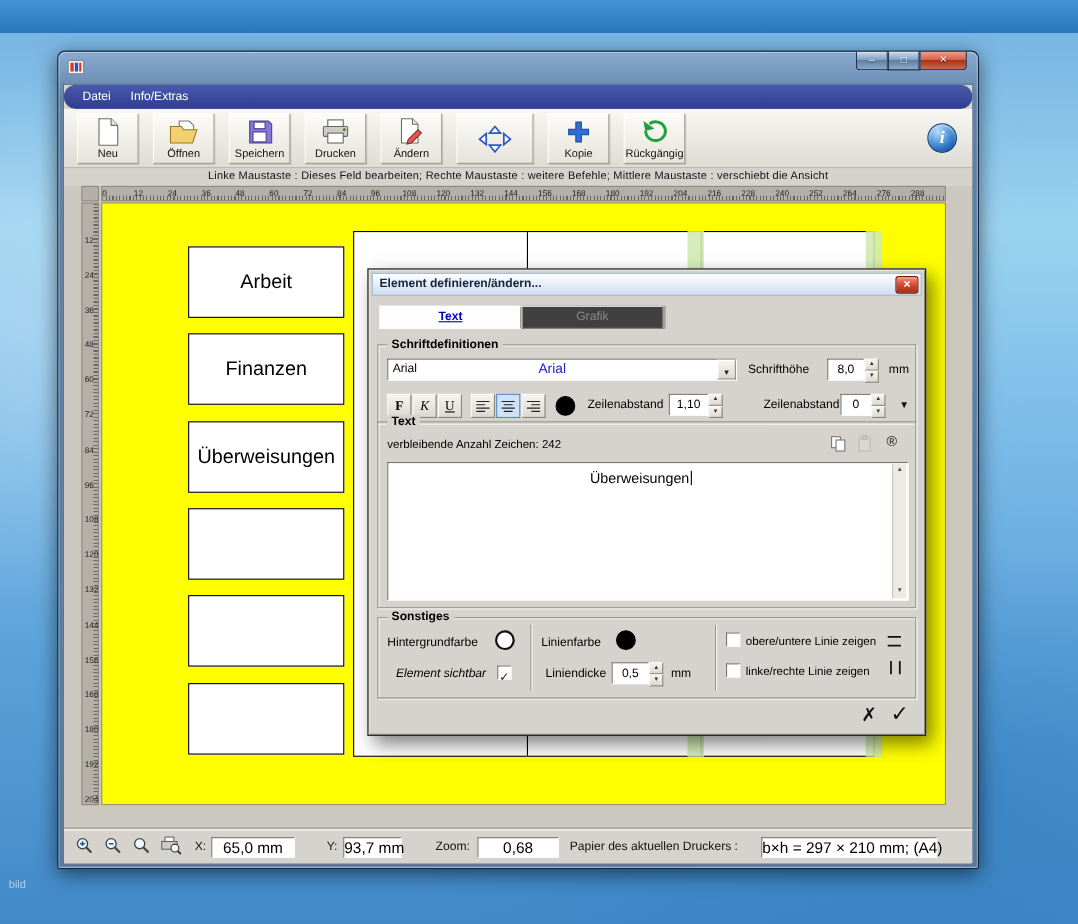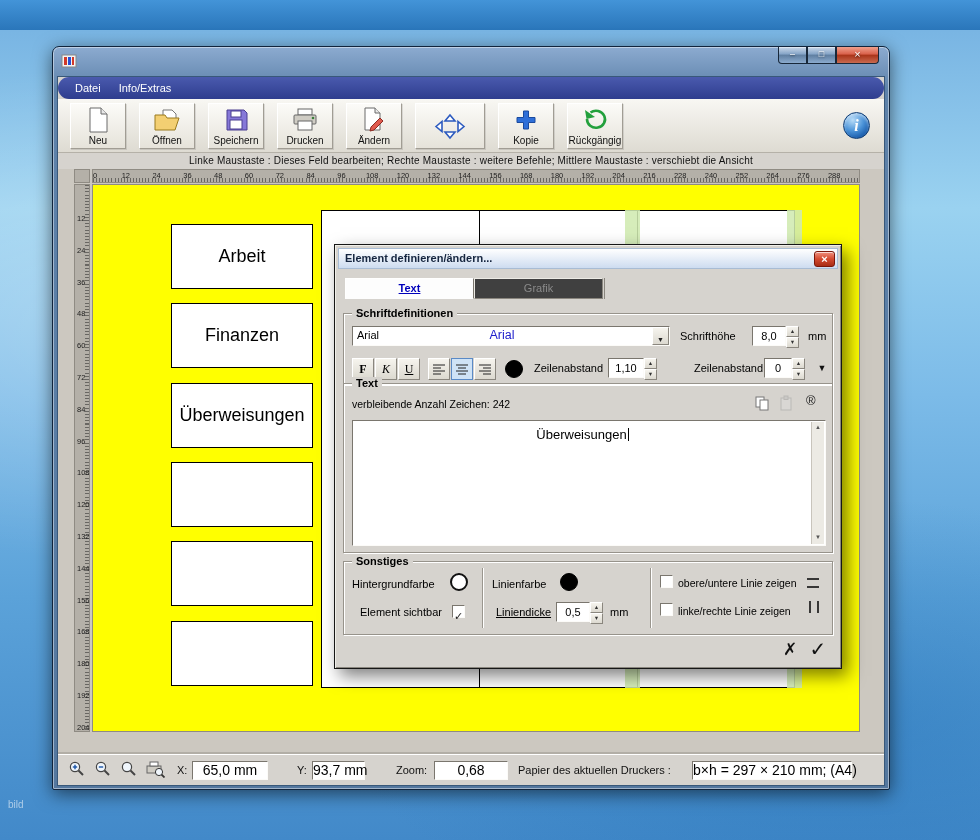--- a/index.html
+++ b/index.html
@@ -169,28 +169,28 @@
   .reg { position:absolute; left:462px; top:9px; font-size:13px; color:#222; }
   .textarea { position:absolute; left:8px; top:36px; width:474px; height:126px; }
   .textarea-content { position:absolute; left:1px; top:1px; right:14px; bottom:1px; text-align:center;
     font-size:13px; padding-top:5px; }
   .caret { display:inline-block; width:1px; height:13px; background:#000; vertical-align:-2px; margin-left:1px; }
   .vscroll { position:absolute; right:1px; top:1px; bottom:1px; width:13px; background:#eceae4; border-left:1px solid #c8c4bc; }
   .vscroll .arr { position:absolute; left:0; right:0; height:12px; font-size:6px; line-height:11px; text-align:center; color:#555; }
   .vscroll .arr.up { top:0; } .vscroll .arr.down { bottom:0; }
 
   #lbl-hintergrund { left:8px; top:16px; } #bg-color { left:106px; top:11px; }
-  #lbl-sichtbar { left:16px; top:44px; }
+  #lbl-sichtbar { left:16px; top:44px;font-style:italic; }
   .cb { position:absolute; width:13px; height:13px; text-align:center; }
   .cb .mark { font-size:11px; line-height:11px; color:#1a1a1a; font-weight:bold; }
   #cb-sichtbar { left:108px; top:43px; }
   .vline { position:absolute; width:1px; background:#9a968e; box-shadow:1px 0 0 #fff; }
   #sep1 { left:138px; top:6px; height:60px; } #sep2 { left:306px; top:6px; height:60px; }
   #lbl-linienfarbe { left:148px; top:16px; } #line-color { left:216px; top:11px; }
-  #lbl-liniendicke { left:152px; top:44px;text-decoration:underline; } #lbl-dicke-mm { left:266px; top:44px; }
+  #lbl-liniendicke { left:152px; top:44px; } #lbl-dicke-mm { left:266px; top:44px; }
   #cb-obere { left:316px; top:13px; } #lbl-obere { left:334px; top:15px; } #ic-hlines { left:462px; top:15px; }
   #cb-linke { left:316px; top:41px; } #lbl-linke { left:334px; top:43px; } #ic-vlines { left:464px; top:38px; }
 
   .dlg-btn { position:absolute; width:26px; height:26px; text-align:center; color:#111; }
   #dlg-cancel { left:442px; top:393px; font-size:17px; font-weight:bold; line-height:24px; }
   #dlg-ok { left:470px; top:391px; font-size:20px; line-height:26px; }
 </style>
 </head>
 <body>
 

